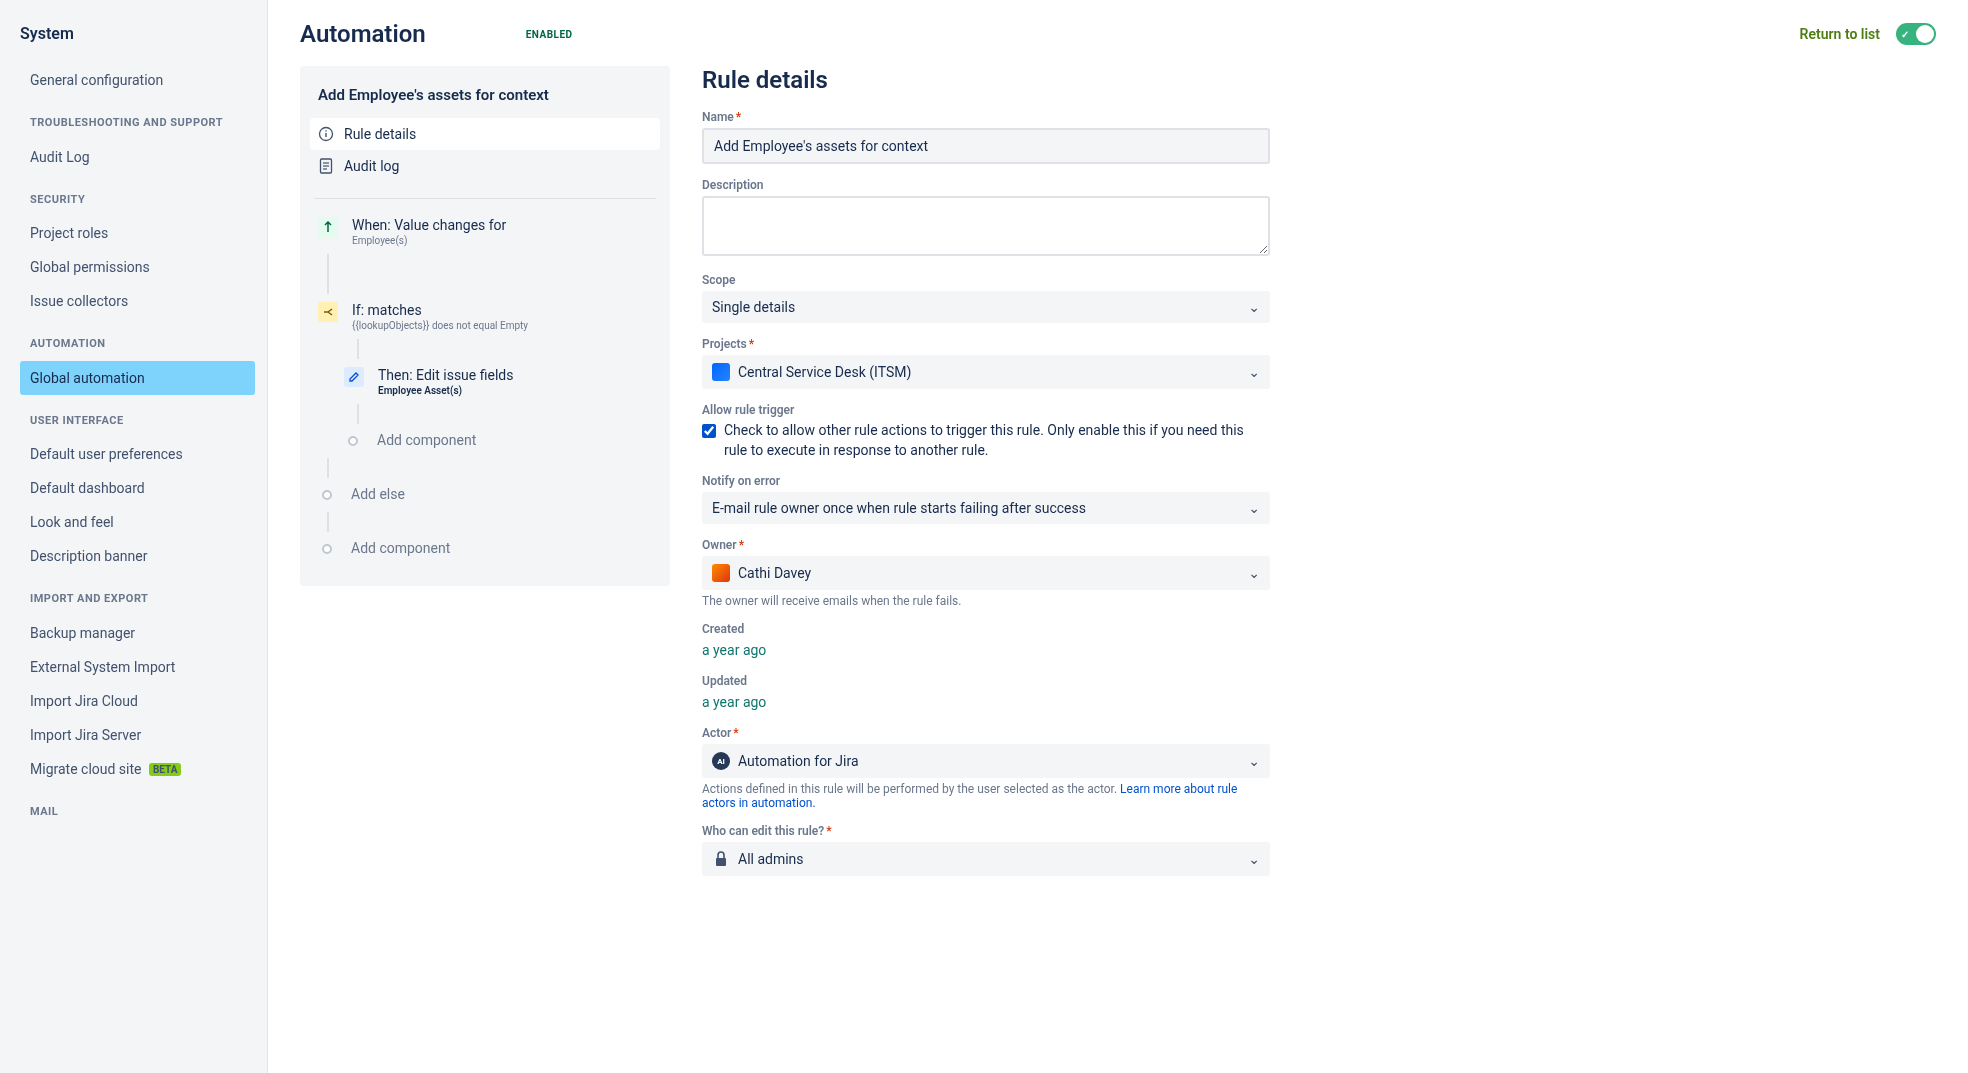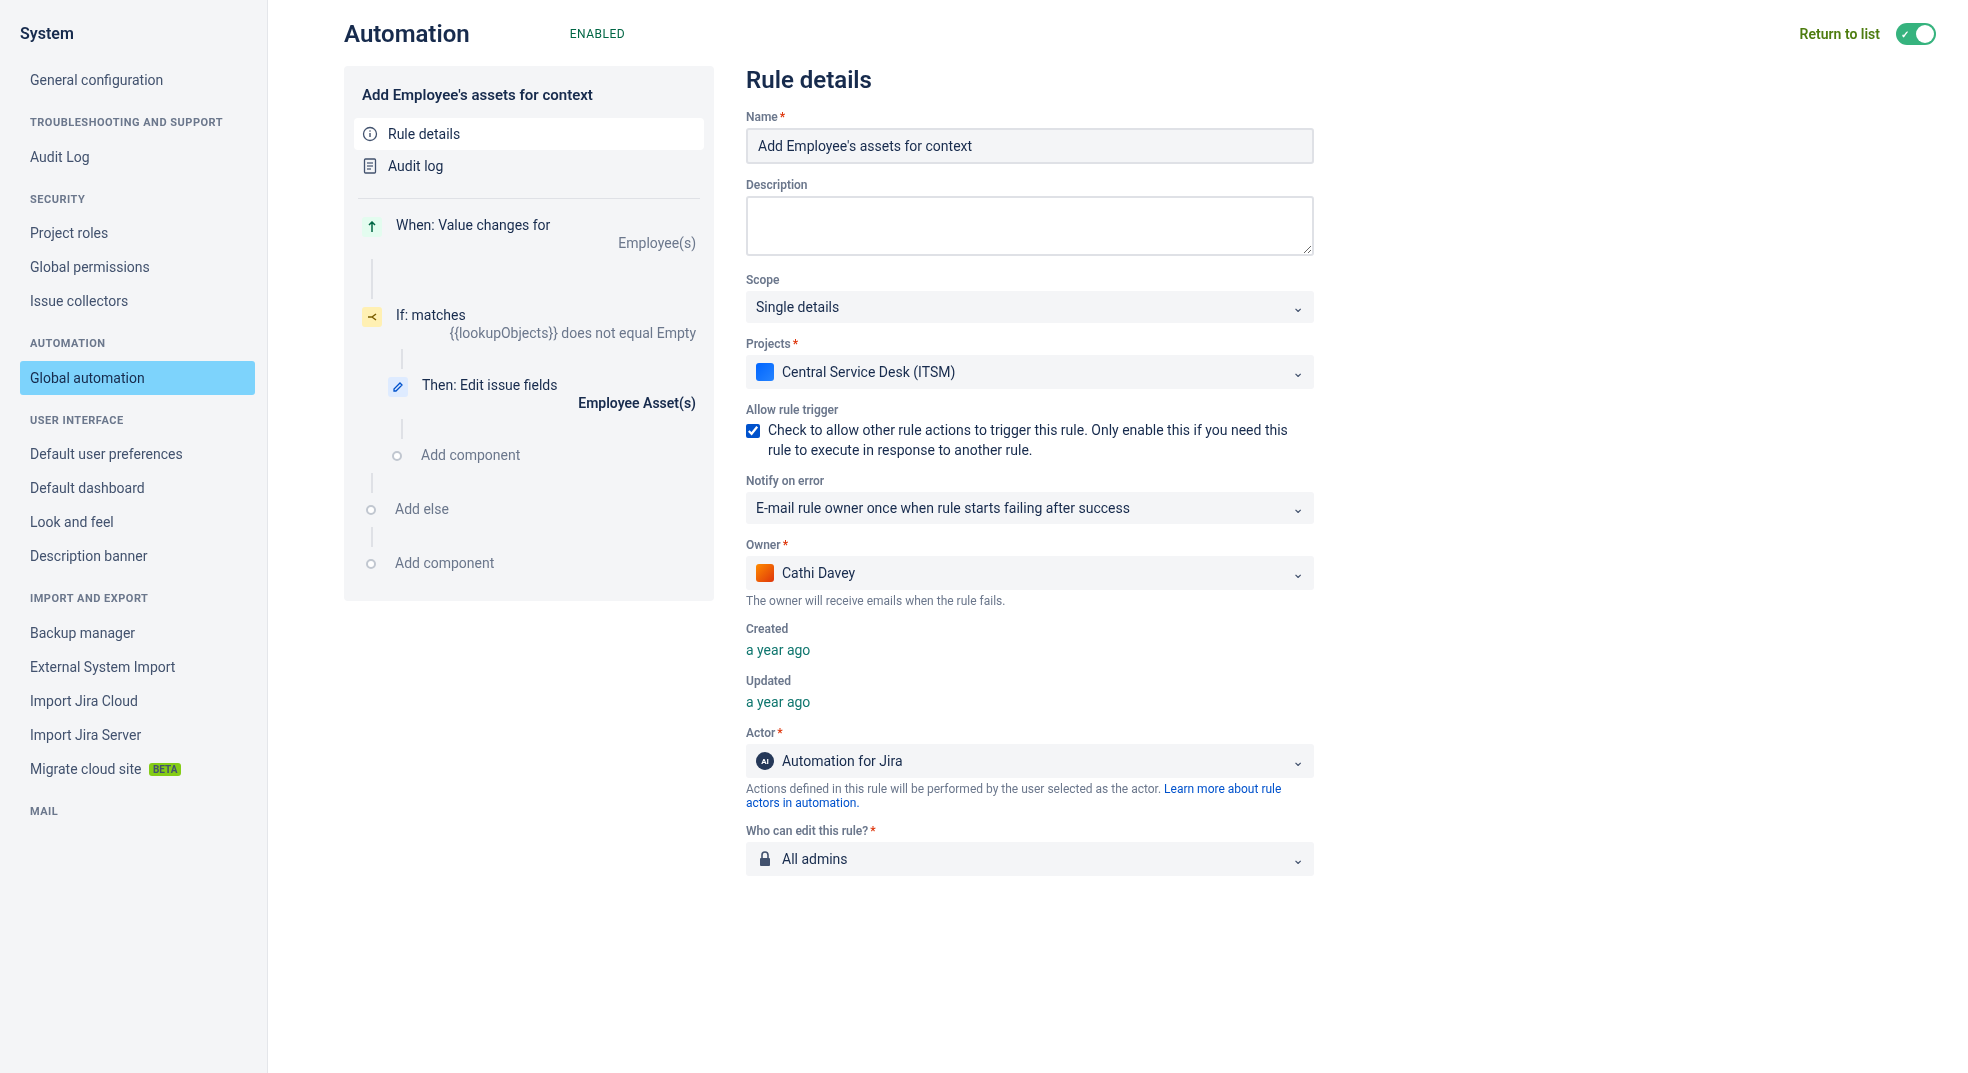--- a/index.html
+++ b/index.html
@@ -1,31 +1,31 @@
 <!DOCTYPE html>
 <html><head>
 <meta charset="utf-8">
 <style>
 * { box-sizing: border-box; margin: 0; padding: 0; }
 body { font-family: -apple-system, BlinkMacSystemFont, "Segoe UI", Roboto, sans-serif; font-size: 14px; color: #172B4D; background: #fff; overflow: hidden; }
-.layout { display: flex; height: 100vh; width: 100vw; gap: 44px; }
+.layout { display: flex; height: 100vh; width: 100vw; }
 
 
 .sidebar { width: 268px; background: #F4F5F7; border-right: 1px solid #e4e6ea; padding: 24px 12px 24px 20px; overflow-y: auto; flex-shrink: 0; }
 .sidebar-title { font-size: 16px; font-weight: 600; color: #172B4D; margin-bottom: 20px; }
 .sidebar-link { padding: 9px 10px; color: #42526E; cursor: pointer; border-radius: 3px; font-size: 14px; }
 .sidebar-link.active { background: #7dd3fc; color: #172B4D; font-weight: 400; }
 .sidebar-heading { font-size: 11px; font-weight: 700; color: #6B778C; text-transform: uppercase; letter-spacing: 0.5px; margin: 18px 10px 8px 10px; line-height: 1.5; }
 .beta-badge { background: #84cc16; color: #42526E; font-size: 10px; font-weight: 700; padding: 1px 4px; border-radius: 3px; margin-left: 4px; vertical-align: middle; }
 
 
 .main { flex: 1; display: flex; flex-direction: column; overflow: hidden; }
 .header { display: flex; align-items: center; padding: 20px 32px 18px 32px; }
 .page-title { font-size: 24px; font-weight: 600; color: #172B4D; margin-right: 100px; }
-.enabled-badge { font-size: 12px; font-weight: 400; color: #006644; letter-spacing: 0.5px; }
+.enabled-badge { font-size: 10px; font-weight: 700; color: #006644; letter-spacing: 0.5px; }
 .header-spacer { flex: 1; }
 .return-link { color: #4d7c0f; font-weight: 600; font-size: 14px; margin-right: 16px; cursor: pointer; }
 .toggle { width: 40px; height: 22px; background: #36B37E; border-radius: 11px; position: relative; cursor: pointer; display: flex; align-items: center; }
 .toggle-check { position: absolute; left: 5px; color: #fff; font-size: 10px; font-weight: bold; }
 .toggle-knob { position: absolute; right: 2px; width: 18px; height: 18px; background: #fff; border-radius: 50%; }
 
 .content { display: flex; flex: 1; overflow: hidden; padding: 0 32px 0 32px; gap: 32px; }
 
 
 .rule-panel { width: 370px; background: #F4F5F7; border-radius: 4px; padding: 16px 0 20px 0; flex-shrink: 0; align-self: flex-start; }
@@ -37,21 +37,21 @@
 .rule-components { padding: 0 14px; }
 .component { display: flex; align-items: flex-start; padding: 8px 4px; position: relative; cursor: pointer; }
 .comp-icon { width: 20px; height: 20px; border-radius: 3px; margin-right: 14px; flex-shrink: 0; display: flex; align-items: center; justify-content: center; font-size: 11px; font-weight: bold; }
 .comp-icon.trigger { background: #E3FCEF; color: #006644; }
 .comp-icon.action { background: #DEEBFF; color: #0052CC; }
 .comp-icon.branch { background: #FFF0B3; color: #7A5D00; }
 .comp-icon.edit { background: #DEEBFF; color: #0052CC; }
 .comp-icon.empty { width: 10px; height: 10px; border: 2px solid #C1C7D0; border-radius: 50%; background: #fff; margin-left: 4px; margin-right: 19px; margin-top: 4px; }
 .comp-text { flex: 1; }
 .comp-title { font-size: 14px; color: #172B4D; margin-bottom: 2px; }
-.comp-sub { font-size: 14px; color: #6B778C; text-align: right; }
+.comp-sub { font-size: 10px; color: #6B778C; }
 .comp-sub.bold { font-weight: 600; color: #172B4D; }
 .component.indented { padding-left: 30px; }
 .divider-line { height: 20px; border-left: 2px solid #DFE1E6; margin-left: 13px; }
 .divider-line.indented { margin-left: 43px; }
 .rule-divider { border-top: 1px solid #DFE1E6; margin: 4px 14px 10px 14px; }
 
 
 .details { flex: 1; max-width: 580px; overflow-y: auto; padding-bottom: 40px; padding-right: 12px; }
 .details h1 { font-size: 24px; font-weight: 600; color: #172B4D; margin-bottom: 16px; }
 .field { margin-bottom: 14px; }

